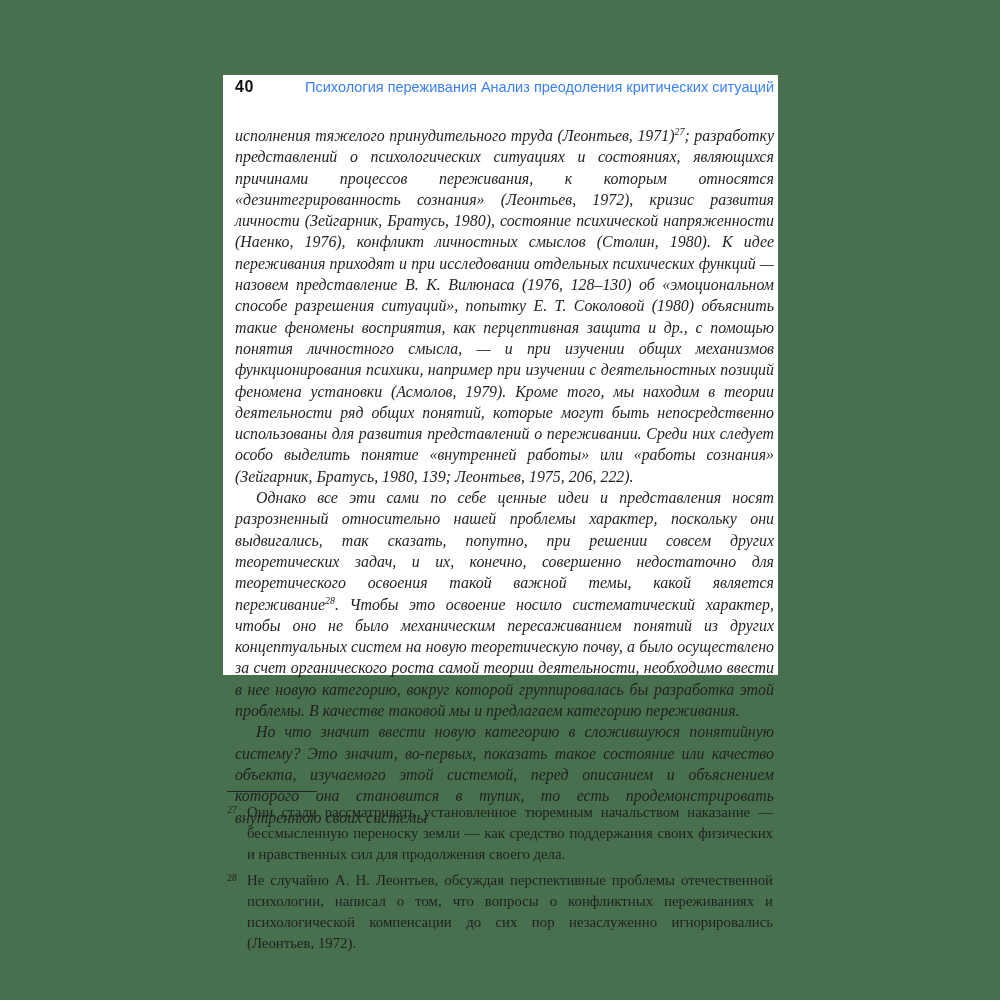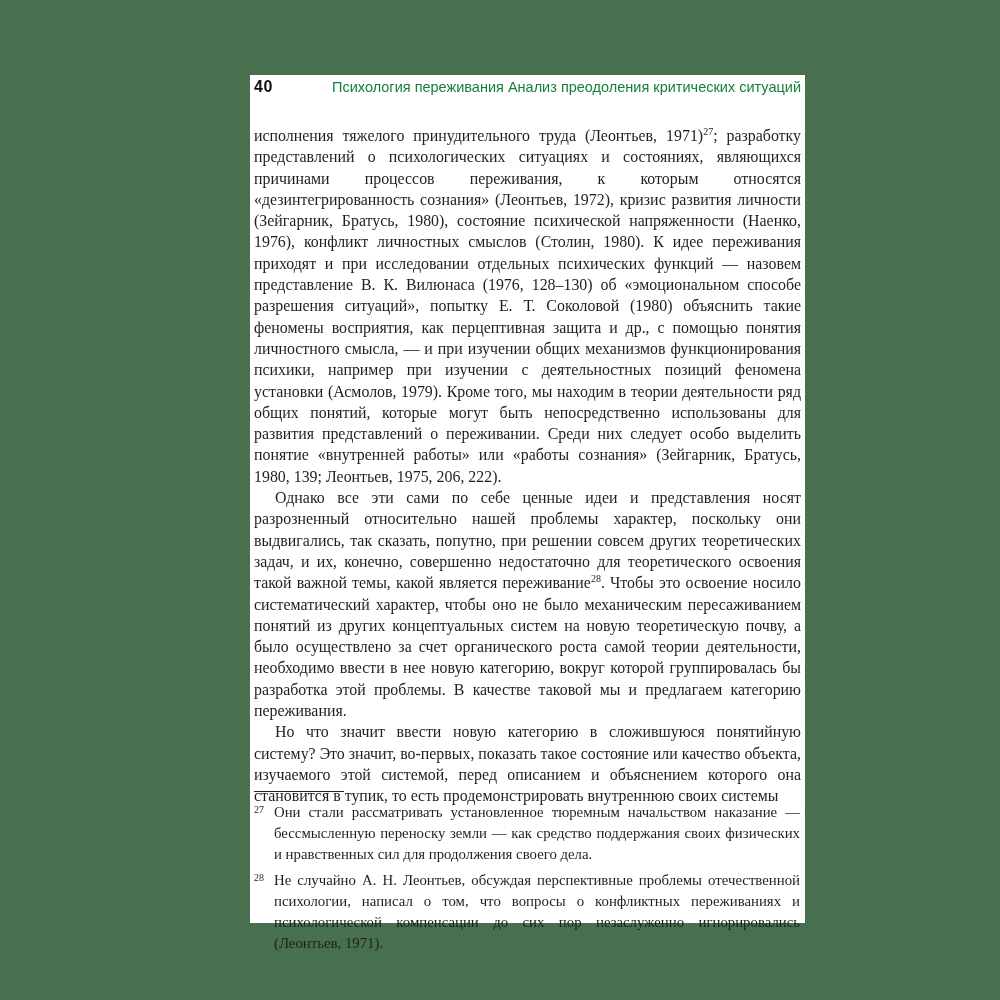--- a/index.html
+++ b/index.html
@@ -11,56 +11,56 @@
     height: 1000px;
     position: relative;
     overflow: hidden;
     font-family: "Liberation Serif", serif;
   }
   .paper {
     position: absolute;
     left: 223px;
     top: 75px;
     width: 555px;
-    height: 848px;
+    height: 600px;
     background: #ffffff;
     box-sizing: border-box;
-    padding: 2px 4px 0 4px;
-    margin-left: 27px;
+    padding: 2px 4px 0 12px;
   }
   .page-header {
     display: flex;
     justify-content: space-between;
     align-items: baseline;
     font-family: "Liberation Sans", sans-serif;
     margin-top: 1px;
   }
   .page-number {
     font-weight: bold;
     font-size: 16px;
     color: #111111;
     letter-spacing: 0.5px;
   }
   .running-title {
     font-size: 14.5px;
-    color: #15803d;
+    color: #3b82f6;
     text-align: right;
   }
   .body-text {
     margin-top: 29px;
     font-size: 15.9px;
     line-height: 21.3px;
     color: #1f1f1f;
     text-align: justify;
     hyphens: auto;
     -webkit-hyphens: auto;
   }
   .body-text p {
     margin: 0;
     padding: 0;
+    font-style: italic;
   }
   .body-text p.indent {
     text-indent: 21px;
   }
   sup.ref {
     font-size: 10px;
     line-height: 0;
     vertical-align: super;
   }
   .footnotes {
@@ -112,17 +112,17 @@
   </div>
 
   <div class="footnotes">
     <hr class="fn-rule">
     <div class="footnote">
       <span class="fn-num">27</span>
       <span>Они стали рассматривать установленное тюремным начальством наказание — бессмысленную переноску земли — как средство поддержания своих физических и нравственных сил для продолжения своего дела.</span>
     </div>
     <div class="footnote">
       <span class="fn-num">28</span>
-      <span>Не случайно А. Н. Леонтьев, обсуждая перспективные проблемы отечественной психологии, написал о том, что вопросы о конфликтных переживаниях и психологической компенсации до сих пор незаслуженно игнорировались (Леонтьев, 1971).</span>
+      <span>Не случайно А. Н. Леонтьев, обсуждая перспективные проблемы отечественной психологии, написал о том, что вопросы о конфликтных переживаниях и психологической компенсации до сих пор незаслуженно игнорировались (Леонтьев, 1972).</span>
     </div>
   </div>
 
 </div>
 
 </body></html>

